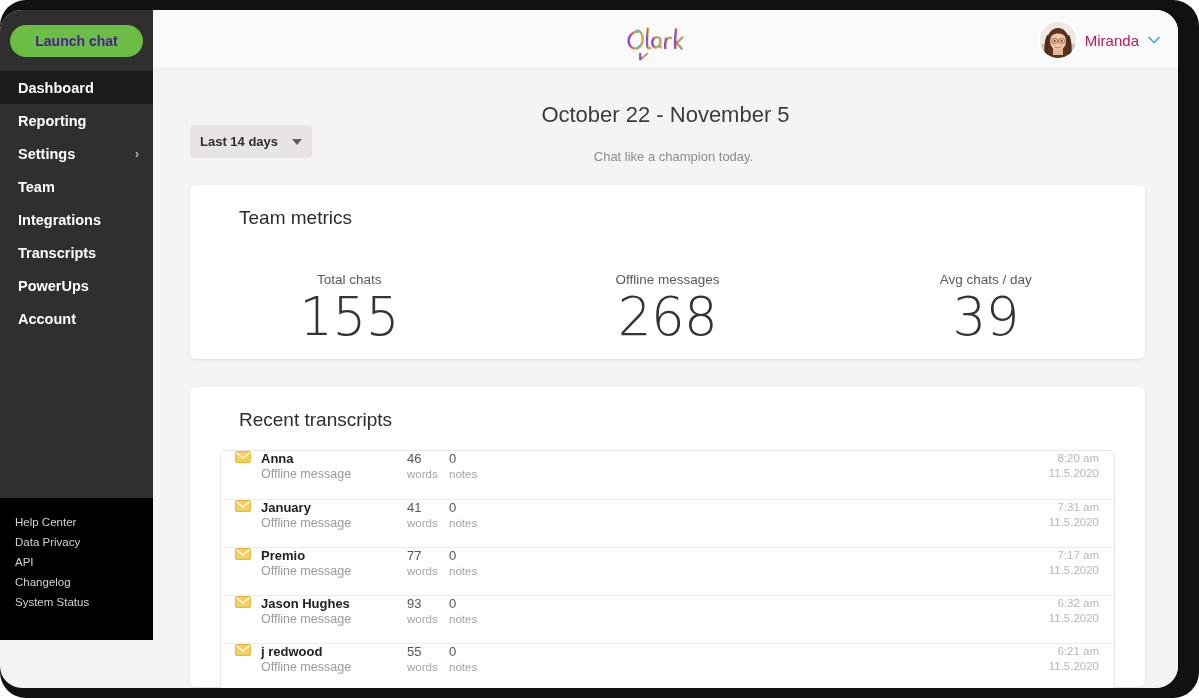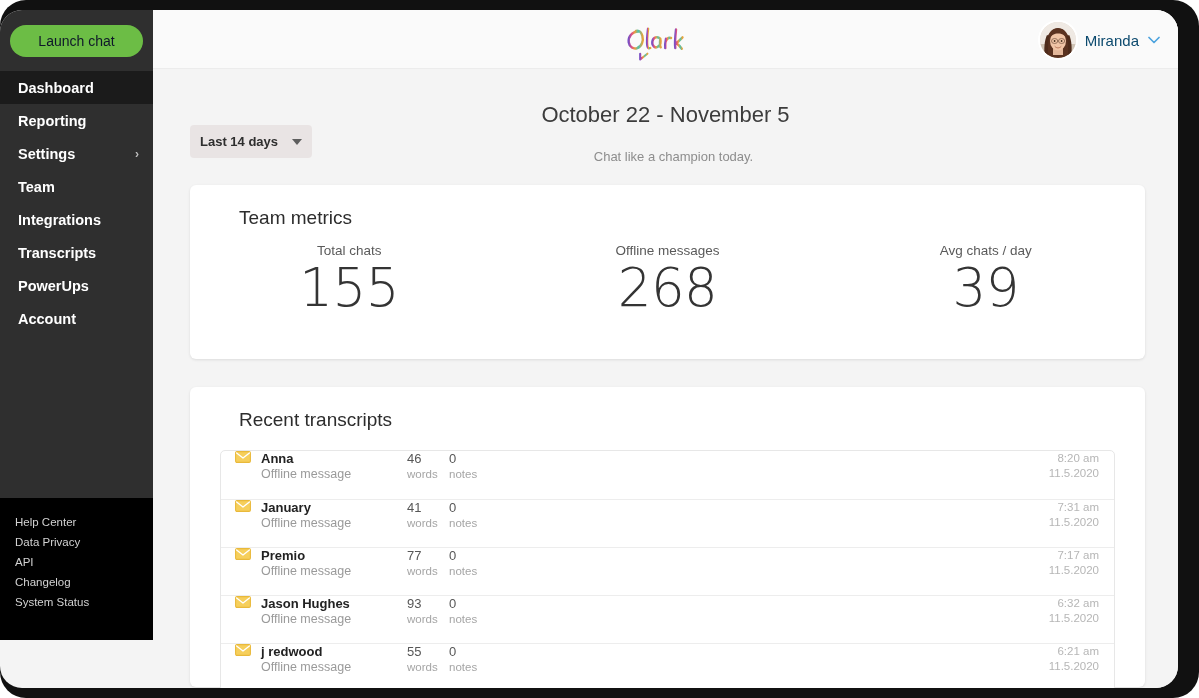--- a/index.html
+++ b/index.html
@@ -56,23 +56,23 @@
   #launch-chat-wrap {
     padding: 15px 10px 8px 10px;
   }
   #launch-chat {
     display: block;
     width: 133px;
     height: 32px;
     line-height: 32px;
     text-align: center;
     background: #6cbd45;
-    color: #0f172a;
+    color: #4c1d95;
     font-size: 14px;
-    font-weight: normal;
+    font-weight: bold;
     border: none;
     border-radius: 16px;
     cursor: pointer;
     font-family: "Liberation Sans", sans-serif;
   }
 
   #nav { margin-top: 6px; }
 
   .nav-item {
     position: relative;
@@ -163,21 +163,21 @@
   #avatar {
     width: 36px; height: 36px;
     border-radius: 50%;
     overflow: hidden;
     background: #e8e0d8;
     flex: none;
     box-shadow: 0 0 0 2px #ffffff;
   }
   #user-name {
     font-size: 15px;
-    color: #0c4a6e;
+    color: #be185d;
     font-weight: normal;
   }
   #user-chevron {
     font-size: 11px;
     color: #4da3de;
   }
 
   
   #page {
     position: relative;
@@ -254,20 +254,21 @@
     display: flex;
     margin-top: 14px;
   }
   .metric {
     flex: 1;
     text-align: center;
   }
   .metric-label {
     font-size: 13.5px;
     color: #5a5a5a;
+    margin-top: 29px;
   }
   .metric-value {
     font-size: 53px;
     font-weight: 300;
     color: #343434;
     line-height: 1.15;
     letter-spacing: -0.5px;
     font-family: "DejaVu Sans", sans-serif;
   }
 

